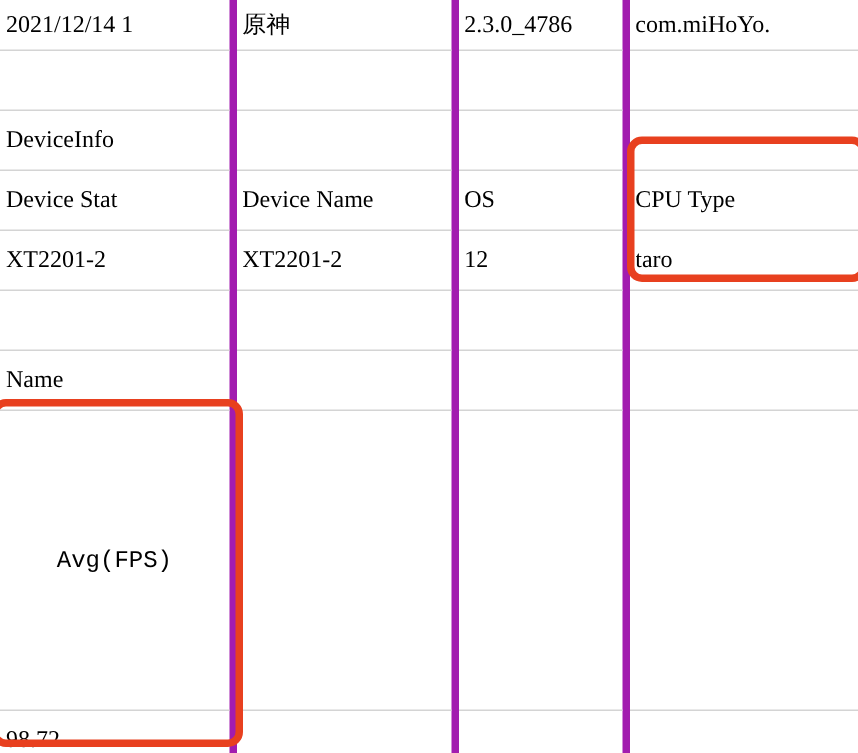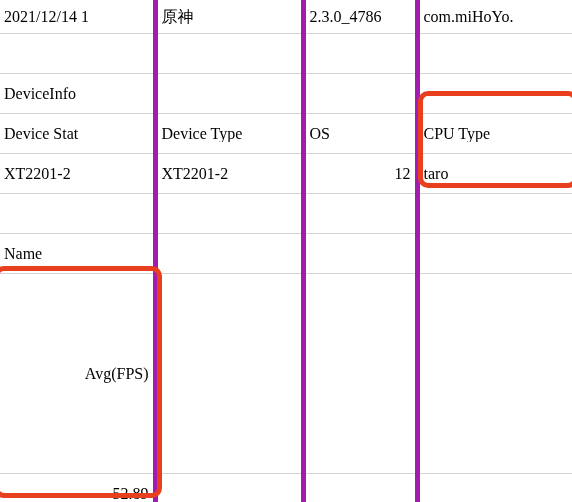--- a/index.html
+++ b/index.html
@@ -43,39 +43,40 @@
     padding: 1px 4px;
     font-size: 16px;
     line-height: 1.0;
     vertical-align: middle;
     white-space: nowrap;
     overflow: hidden;
     background: transparent;
   }
 
   td.align-left   { text-align: left; }
-  td.align-right  { text-align: right; }
+  td.align-right  { text-align: left; }
 
   
   tr.r-std td { height: 37px; }
   tr.r-first td { height: 31px; }
   tr.r-tall td { height: 197px; vertical-align: middle; }
   tr.r-last td { height: 37px; }
 
   
   .cell-text {
     display: block;
     overflow: hidden;
     white-space: nowrap;
   }
 
   
   .tall-label {
     display: block;
-    text-align: right;
+    text-align: center;
+    font-family: Liberation Mono, monospace;
   }
 
   
   .anno-box {
     position: absolute;
     box-sizing: border-box;
     border: 5px solid #e8401f;
     border-radius: 10px;
     pointer-events: none;
     background: transparent;
@@ -163,21 +164,21 @@
         <td class="align-left">
           <span class="cell-text"></span>
         </td>
       </tr>
 
       <tr class="r-std">
         <td class="align-left">
           <span class="cell-text">Device Stat</span>
         </td>
         <td class="align-left">
-          <span class="cell-text">Device Type</span>
+          <span class="cell-text">Device Name</span>
         </td>
         <td class="align-left">
           <span class="cell-text">OS</span>
         </td>
         <td class="align-left">
           <span class="cell-text">CPU Type</span>
         </td>
       </tr>
 
       <tr class="r-std">
@@ -235,21 +236,21 @@
         <td class="align-left">
           <span class="cell-text"></span>
         </td>
         <td class="align-left">
           <span class="cell-text"></span>
         </td>
       </tr>
 
       <tr class="r-last">
         <td class="align-right">
-          <span class="cell-text">52.89</span>
+          <span class="cell-text">98.72</span>
         </td>
         <td class="align-left">
           <span class="cell-text"></span>
         </td>
         <td class="align-left">
           <span class="cell-text"></span>
         </td>
         <td class="align-left">
           <span class="cell-text"></span>
         </td>

